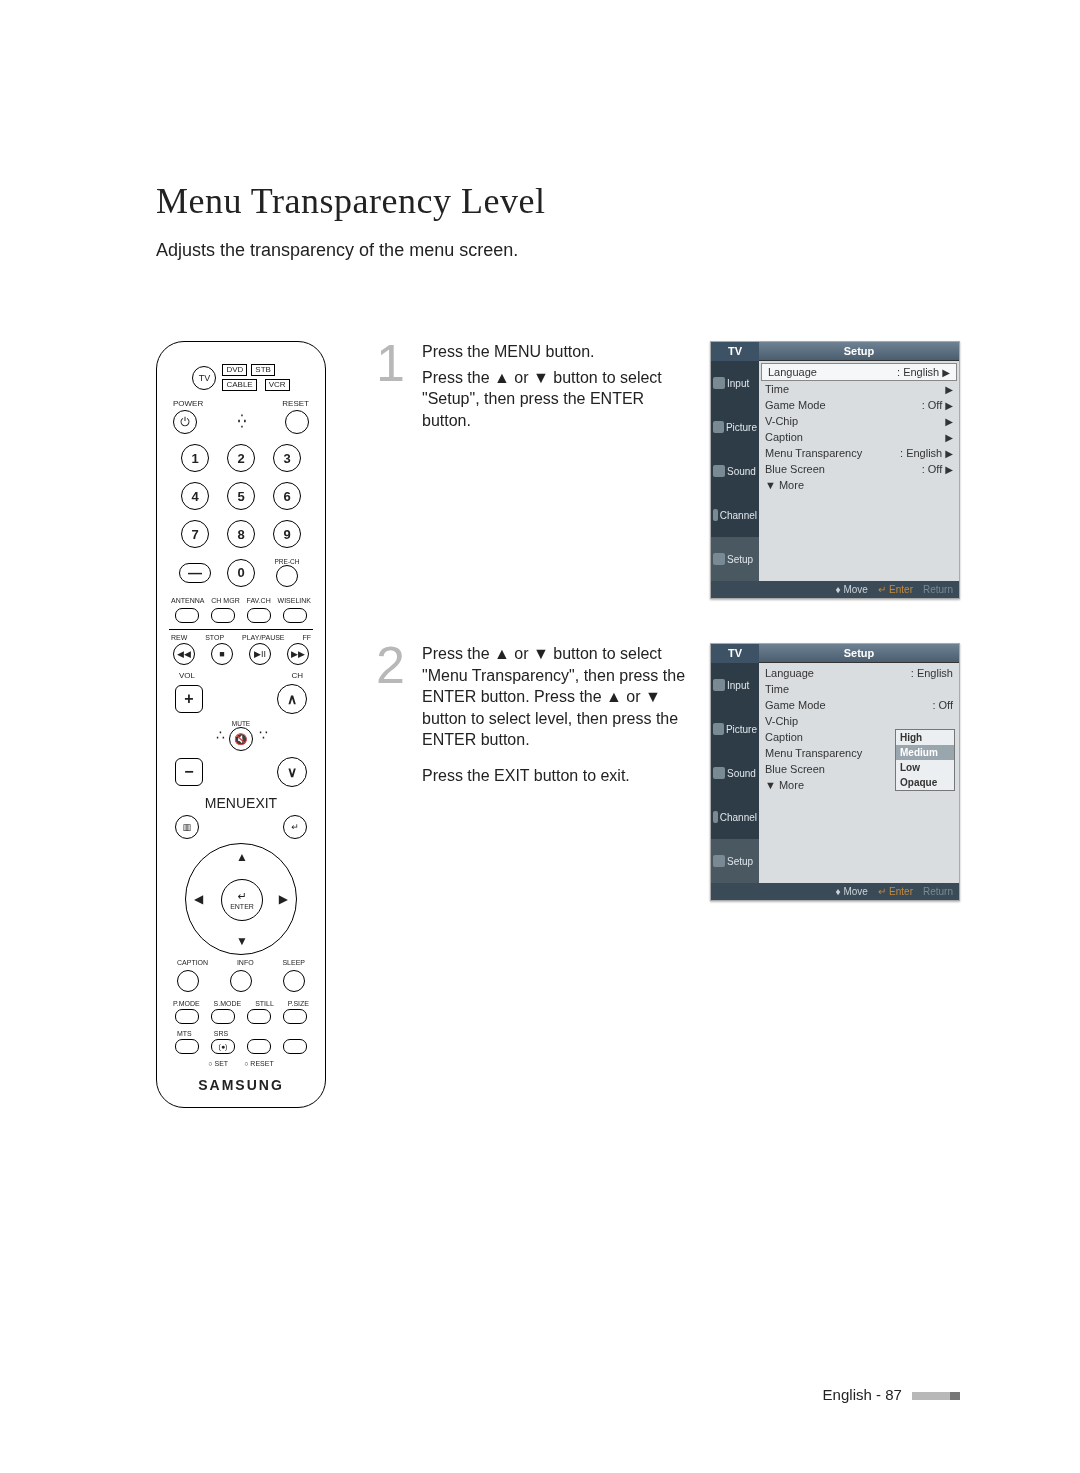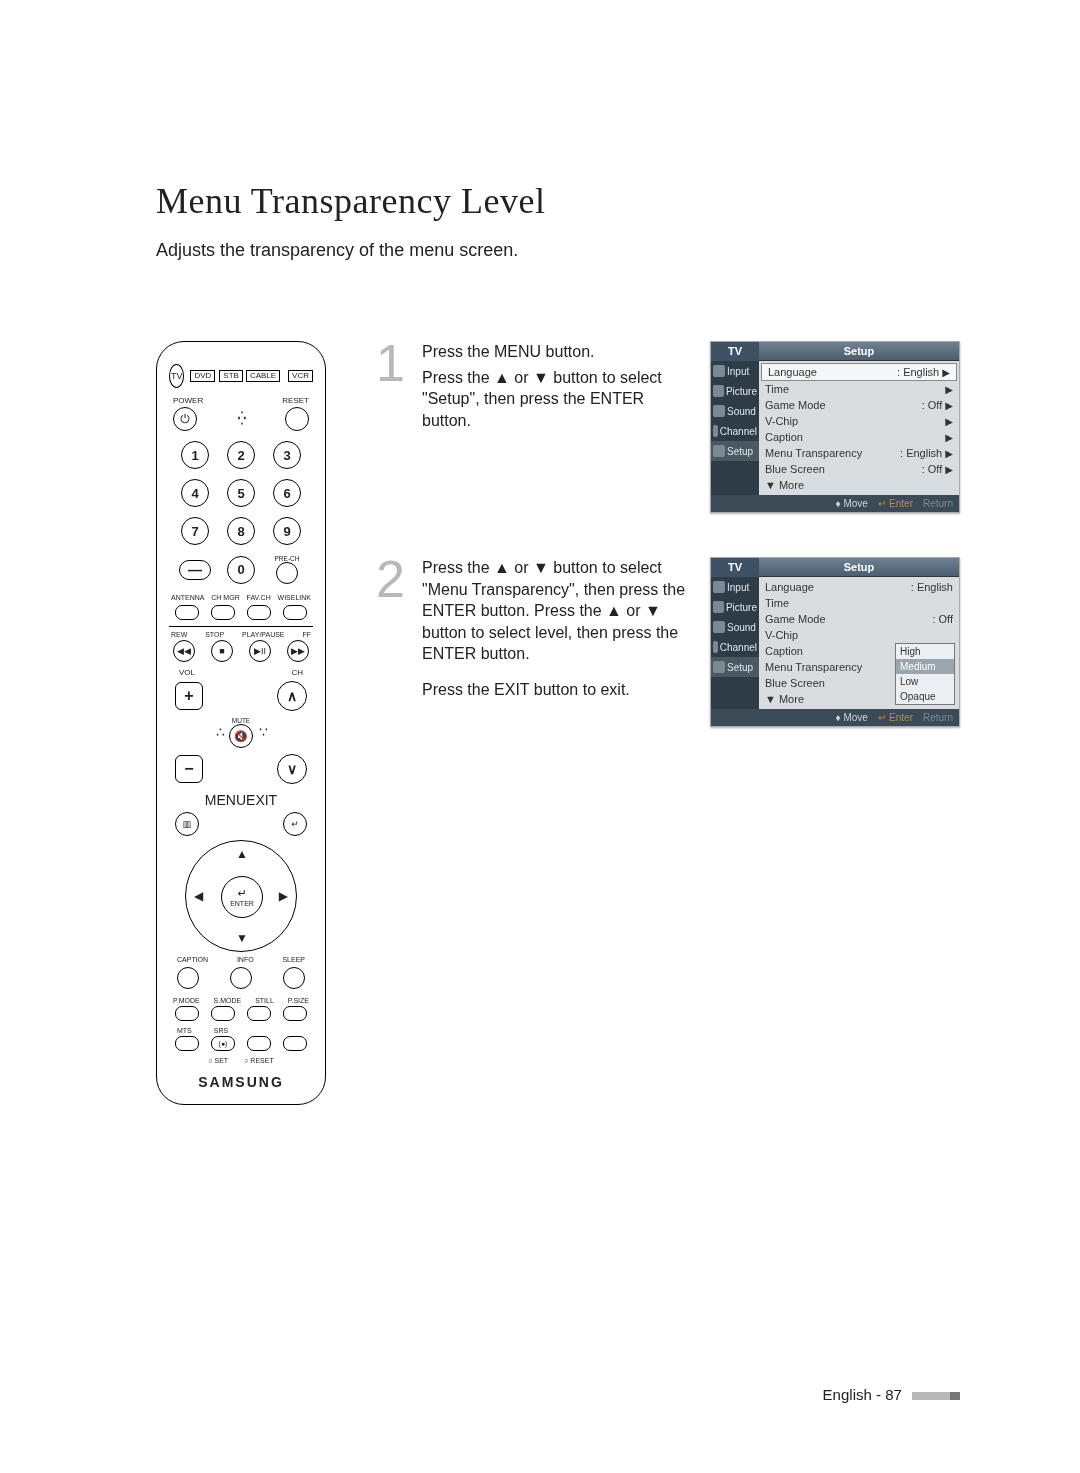--- a/index.html
+++ b/index.html
@@ -103,32 +103,32 @@
     border: 1px solid #aaa;
     font-size: 11px;
     margin-bottom: 24px;
     box-shadow: 0 1px 2px rgba(0,0,0,0.3);
   }
   .osd-header{display:flex;color:#fff;}
   .osd-tv{width:48px;background:#3d5264;text-align:center;font-weight:bold;font-size:11px;padding:3px 0;}
   .osd-title{flex:1;background:linear-gradient(#6e8294,#4a5e70);text-align:center;font-weight:bold;padding:3px 0;border-bottom:1px solid #333;}
   .osd-body{display:flex;}
   .osd-side{width:48px;background:#2e3c47;}
-  .osd-side-item{color:#e0e6eb;font-size:10px;padding:4px 2px;display:flex;align-items:center;gap:2px;}
+  .osd-side-item{color:#e0e6eb;font-size:10px;padding:16px 2px;display:flex;align-items:center;gap:2px;}
   .osd-side-item.sel{background:#4a5862;}
   .osd-side-item .ic{width:12px;height:12px;background:#7a8a94;border-radius:2px;display:inline-block;}
   .osd-list{flex:1;background:#d9dde0;padding:2px 0;}
   .osd-row{display:flex;padding:2px 6px;justify-content:space-between;align-items:center;color:#333;gap:32px;}
   .osd-row.hl{background:#f5f7f8;border:1px solid #888;margin:0 2px;}
   .osd-row .arrow{font-size:10px;}
   .osd-foot{background:#3a4a57;color:#ccd4da;font-size:10px;display:flex;justify-content:flex-end;gap:10px;padding:3px 6px;}
   .osd-foot .key{color:#c48a3a;}
   .submenu{position:relative;}
   .sub-box{position:absolute;right:4px;top:0;background:#eceff1;border:1px solid #777;width:58px;z-index:2;}
-  .sub-box div{padding:2px 4px;font-size:10px;color:#333;}
+  .sub-box div{padding:2px 4px;font-size:10px;color:#333;font-weight:bold;}
   .sub-box div.sel{background:#9aa6ae;color:#fff;}
 
   .footer{
     position:absolute;
     bottom:70px;
     right:120px;
     font-size:15px;
   }
   .foot-bar{display:inline-block;width:38px;height:8px;background:#b8b8b8;margin-left:6px;vertical-align:middle;}
   .foot-cap{display:inline-block;width:10px;height:8px;background:#777;vertical-align:middle;}
@@ -138,21 +138,21 @@
 
 <div class="page">
   <h1 class="title">Menu Transparency Level</h1>
   <p class="subtitle">Adjusts the transparency of the menu screen.</p>
 
   <div class="content">
 
     <div class="remote">
       <div class="mode-row">
         <div class="tv-btn">TV</div>
-        <div style="display:flex;flex-direction:row;gap:3px;">
+        <div style="display:flex;flex-direction:column;gap:3px;">
           <div style="display:flex;gap:4px;">
             <span class="mode-btn">DVD</span>
             <span class="mode-btn">STB</span>
           </div>
           <div style="display:flex;gap:8px;border-radius:6px;">
             <span class="mode-btn">CABLE</span>
             <span class="mode-btn">VCR</span>
           </div>
         </div>
       </div>

